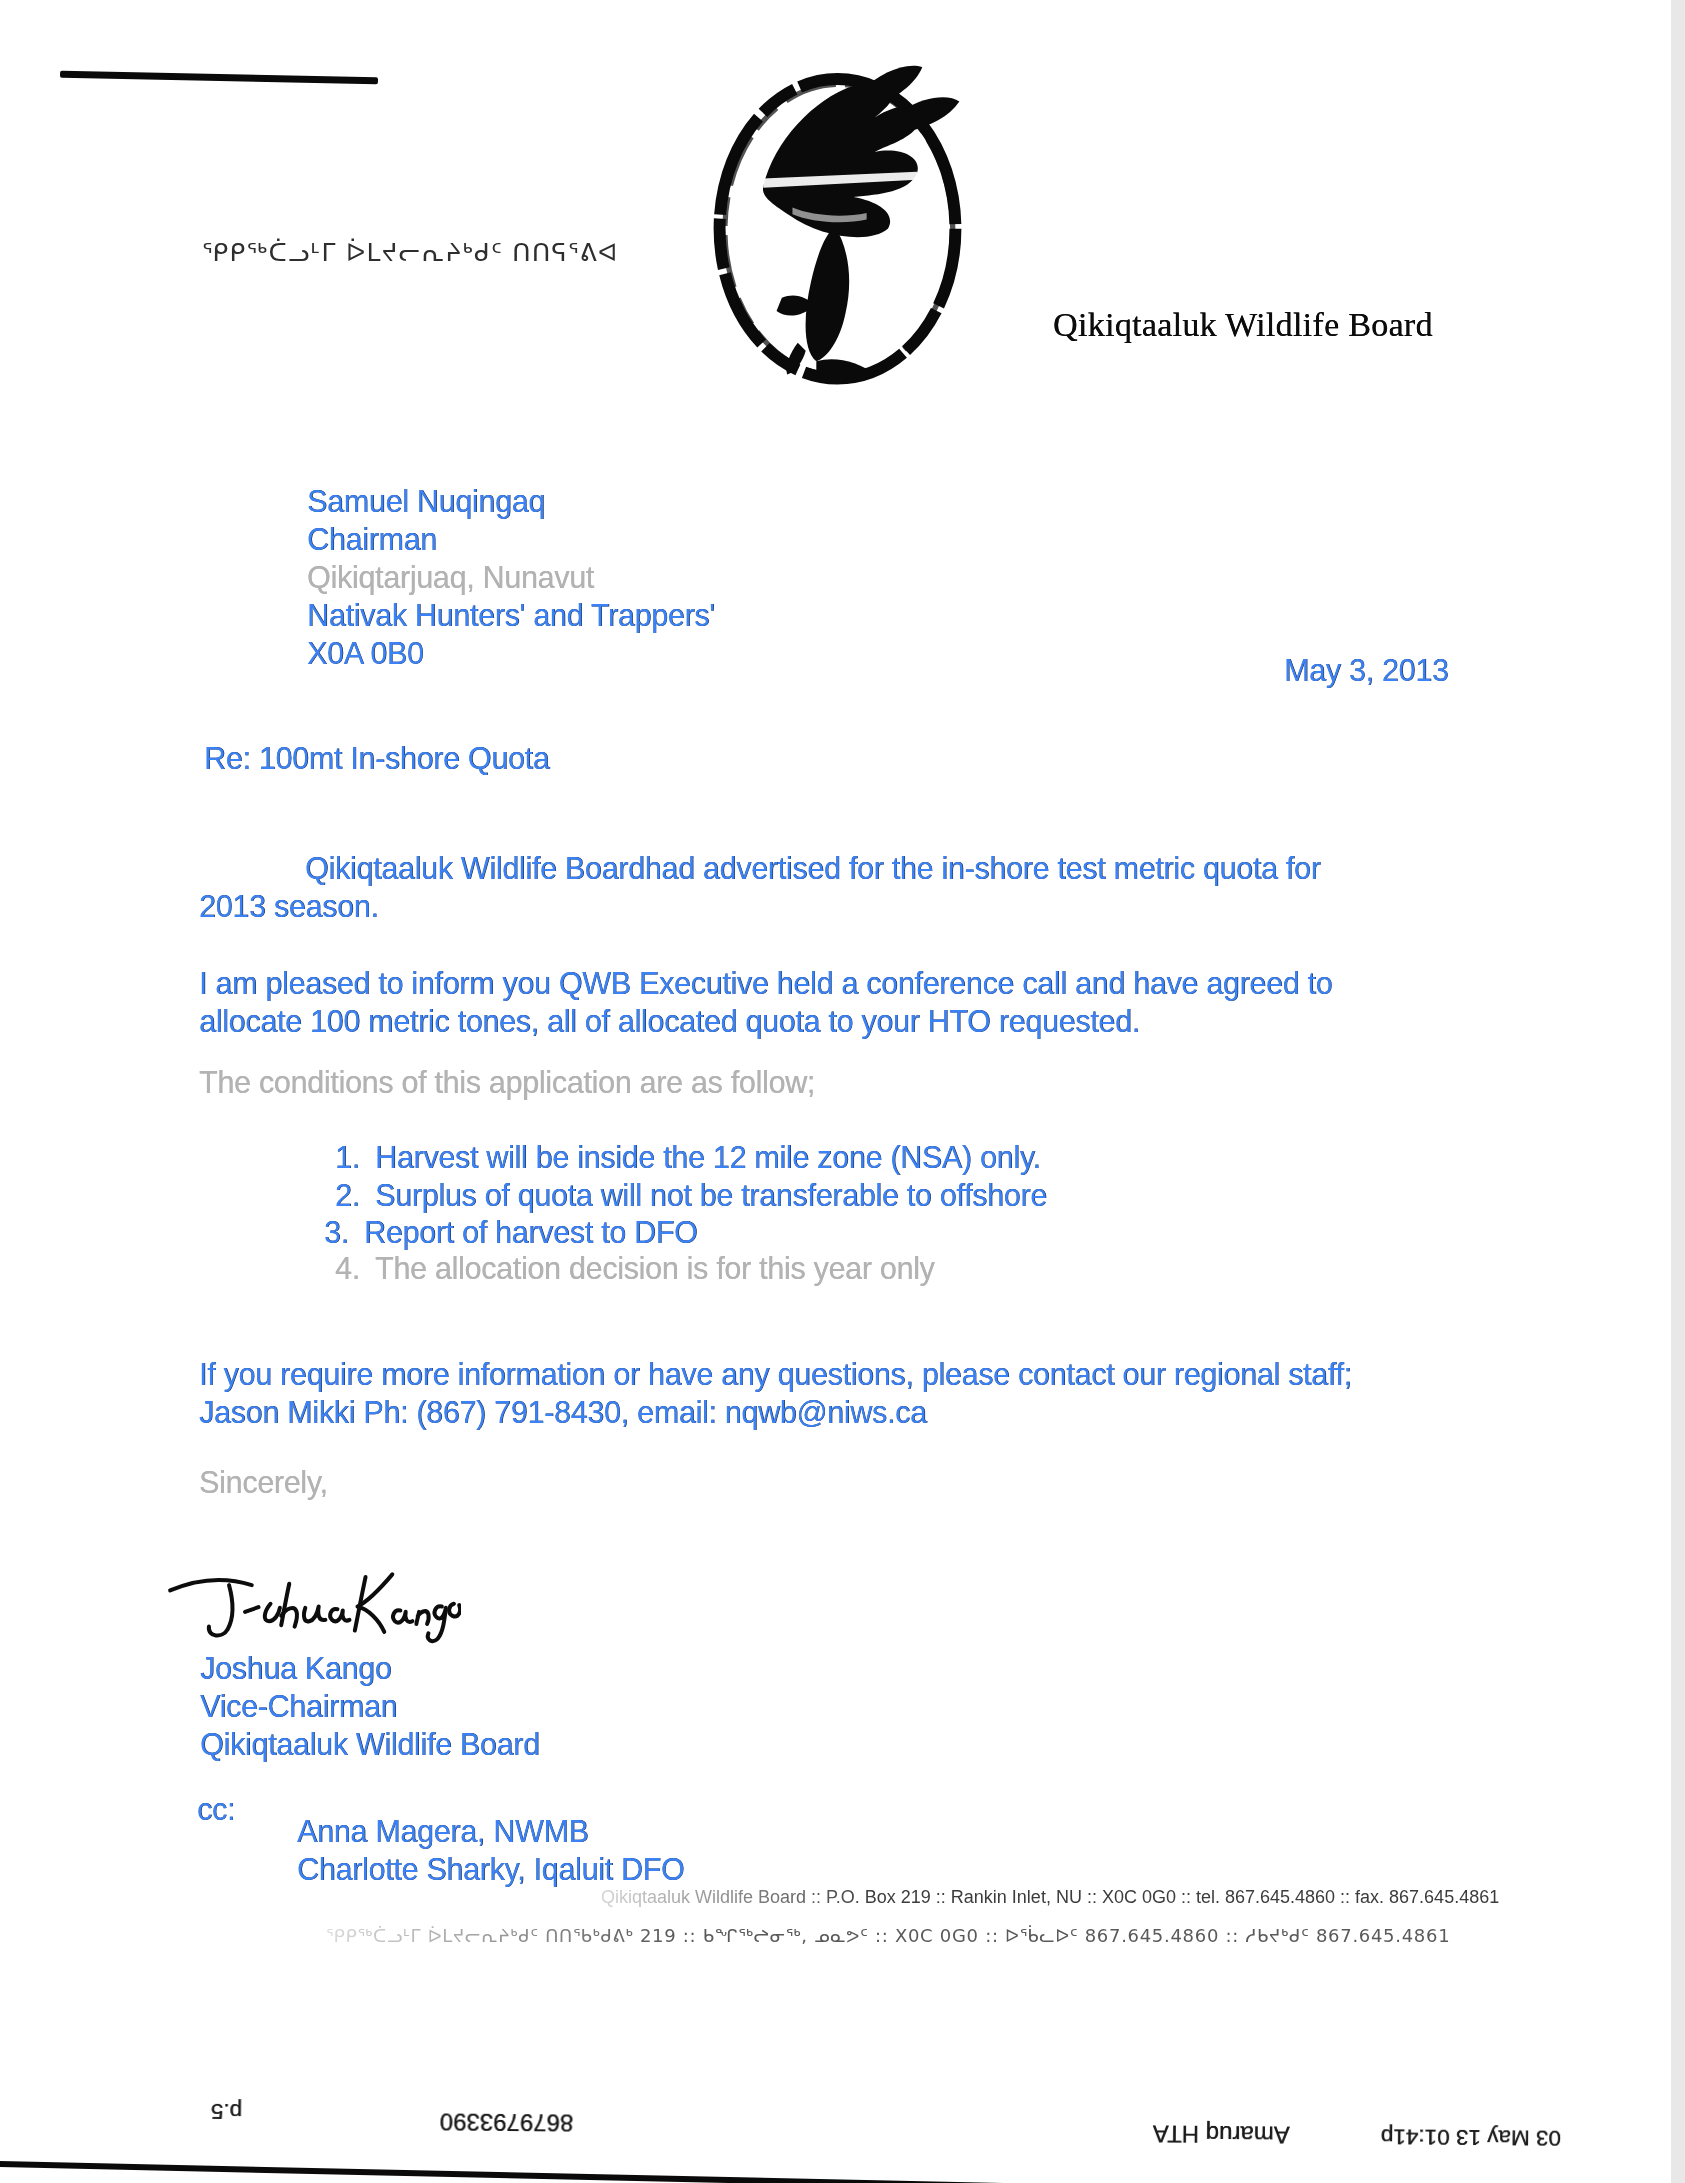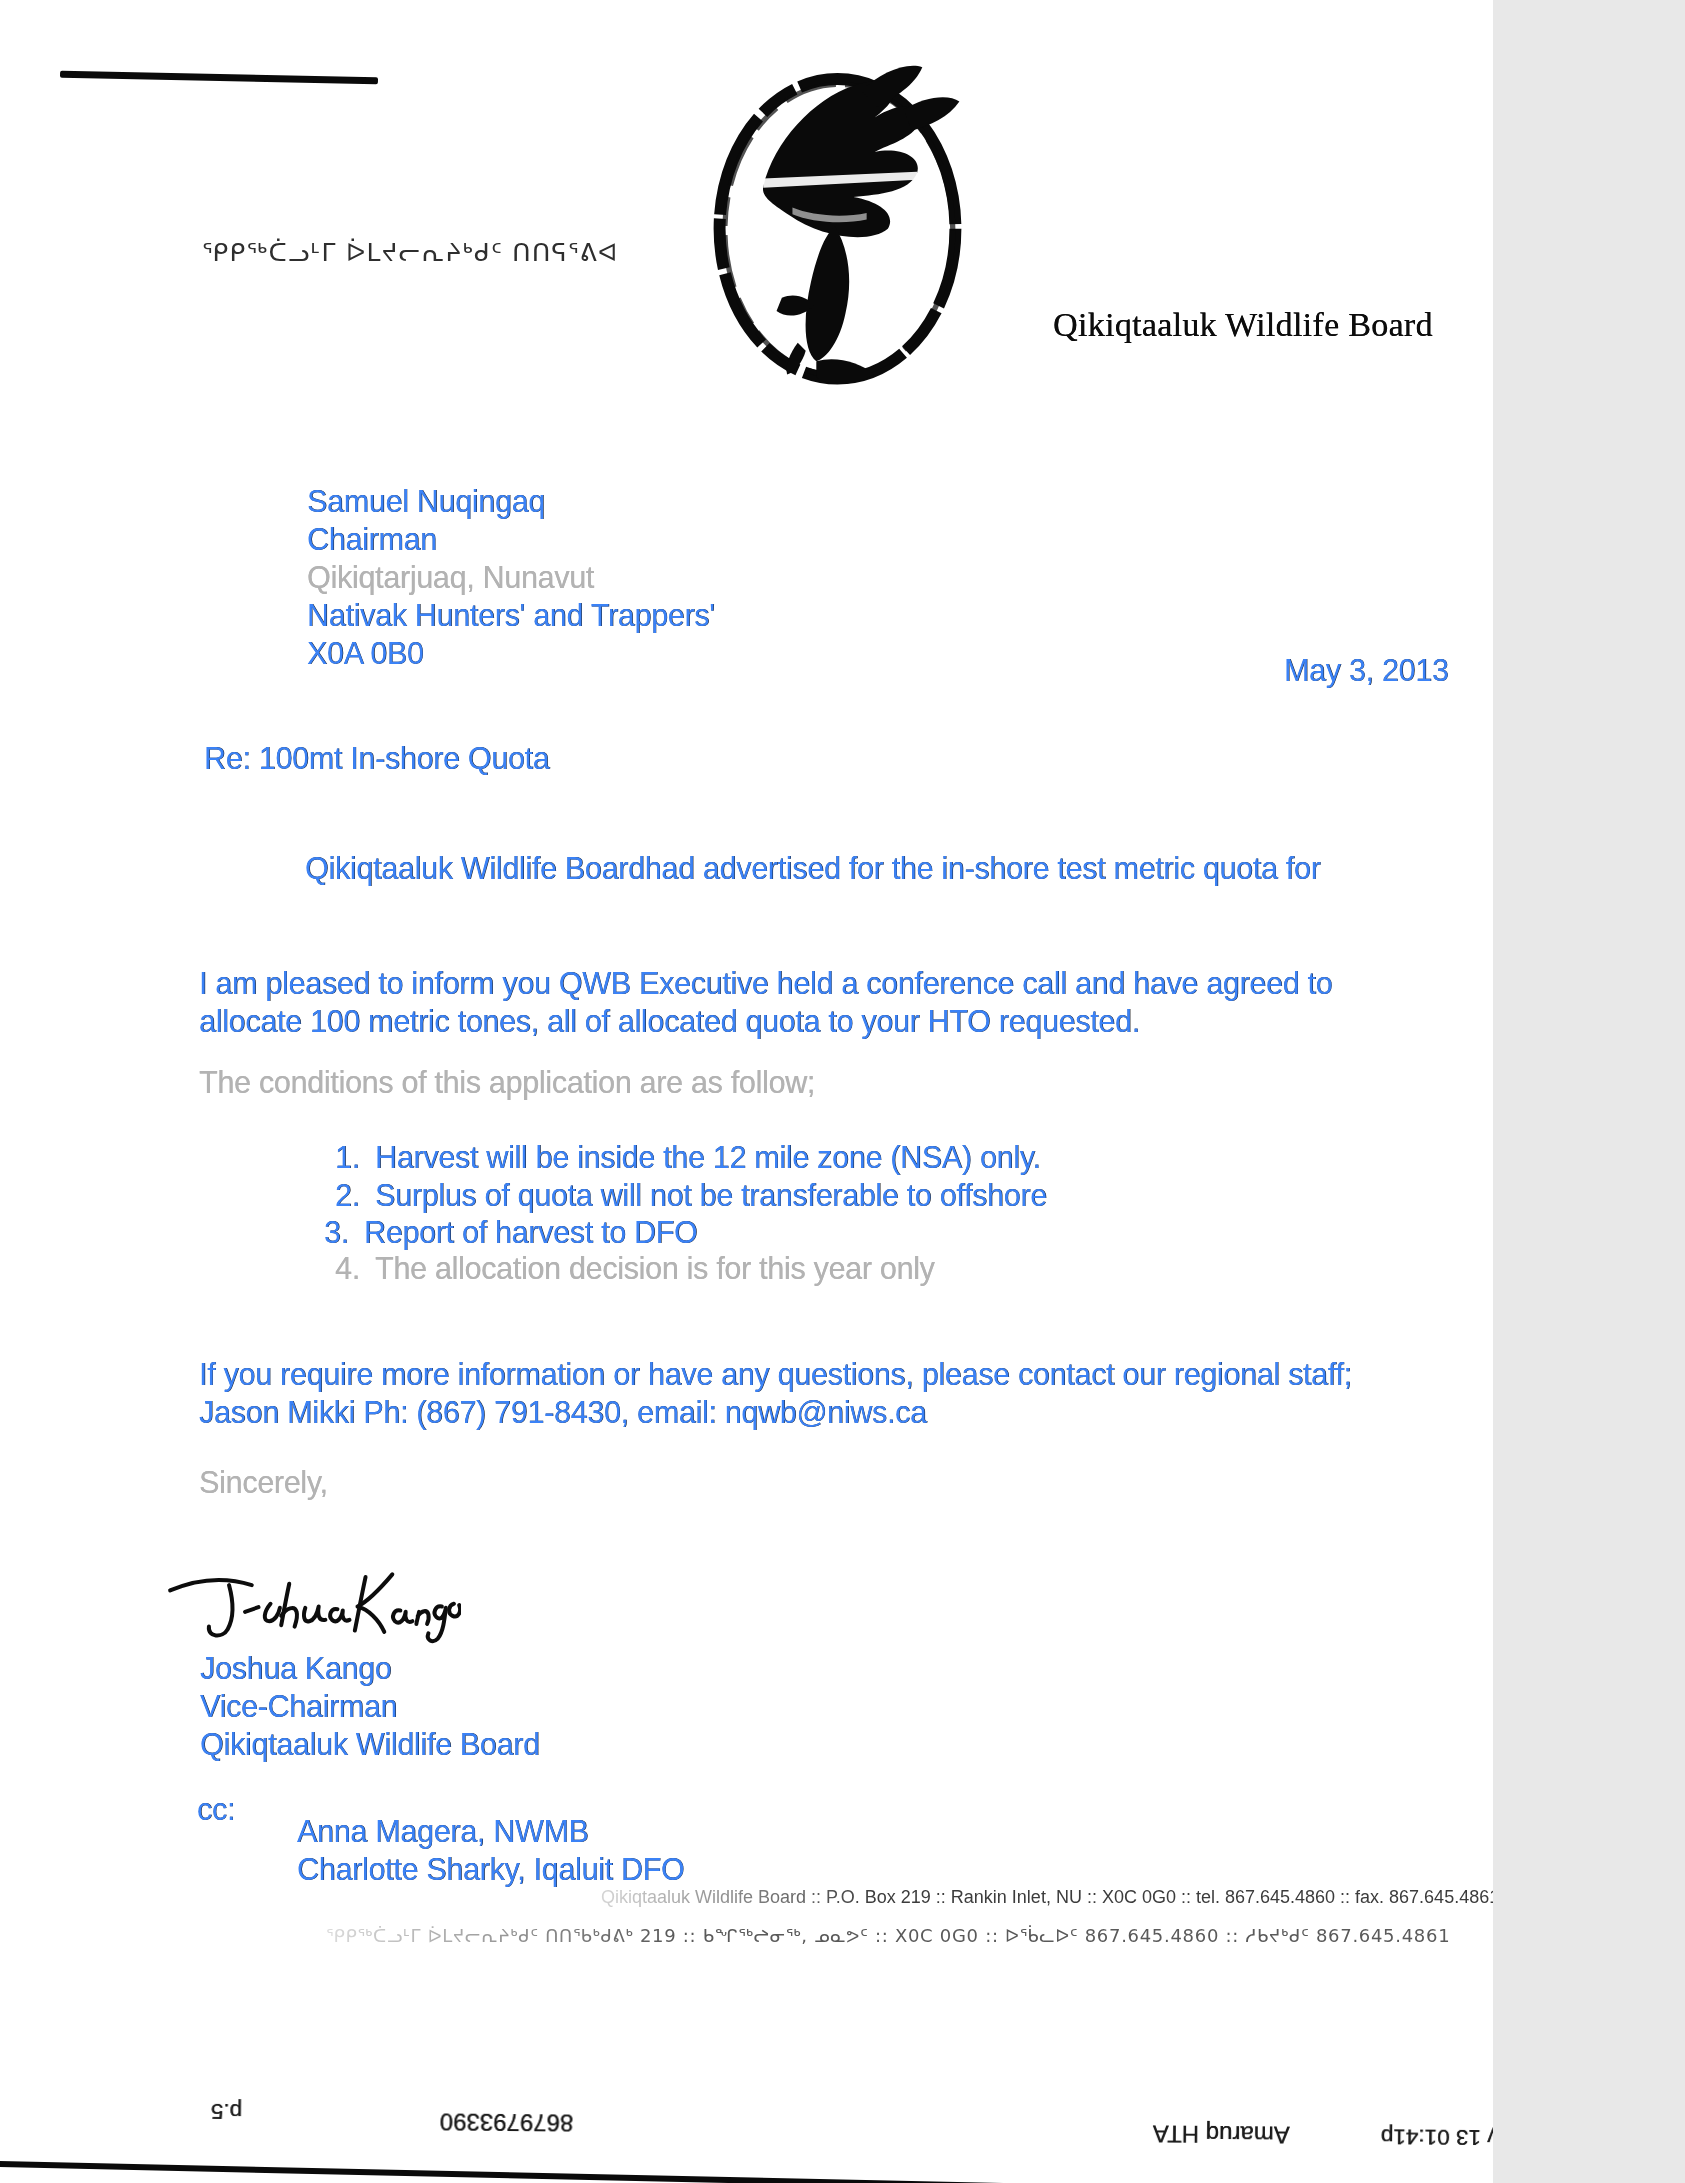--- a/index.html
+++ b/index.html
@@ -1,18 +1,18 @@
 <!DOCTYPE html>
 <html style="font-size:10.6px"><head>
 <meta charset="utf-8">
 <style>
   html,body{margin:0;padding:0;background:#e8e8e8;}
   .page{
     position:relative;
-    width:1493px;height:2183px;
+    width:1671px;height:2183px;
     background:#ffffff;
     overflow:hidden;
     font-family:"Liberation Sans", sans-serif;
     color:#111111;
   }
   .abs{position:absolute;}
   .txt{
     font-size:30.5px;
     letter-spacing:-0.3px;
     white-space:nowrap;
@@ -117,20 +117,21 @@
     <div class="txt addr-line">Nativak Hunters' and Trappers'</div>
     <div class="txt addr-line">X0A 0B0</div>
   </div>
 
   <div class="abs txt" style="left:1284px;top:653px;">May 3, 2013</div>
 
   <div class="abs txt" style="left:204px;top:741px;">Re: 100mt In-shore Quota</div>
 
   <div class="abs" style="left:199px;top:849px;">
     <div class="txt para-line" style="padding-left:106px;">Qikiqtaaluk Wildlife Boardhad advertised for the in-shore test metric quota for</div>
+    <div class="txt para-line">2013 season.</div>
   </div>
 
   <div class="abs" style="left:199px;top:964px;">
     <div class="txt para-line">I am pleased to inform you QWB Executive held a conference call and have agreed to</div>
     <div class="txt para-line">allocate 100 metric tones, all of allocated quota to your HTO requested.</div>
   </div>
 
   <div class="abs txt faded" style="left:199px;top:1065px;">The conditions of this application are as follow;</div>
 
   <div class="list-row" style="left:335px;top:1140px;">

